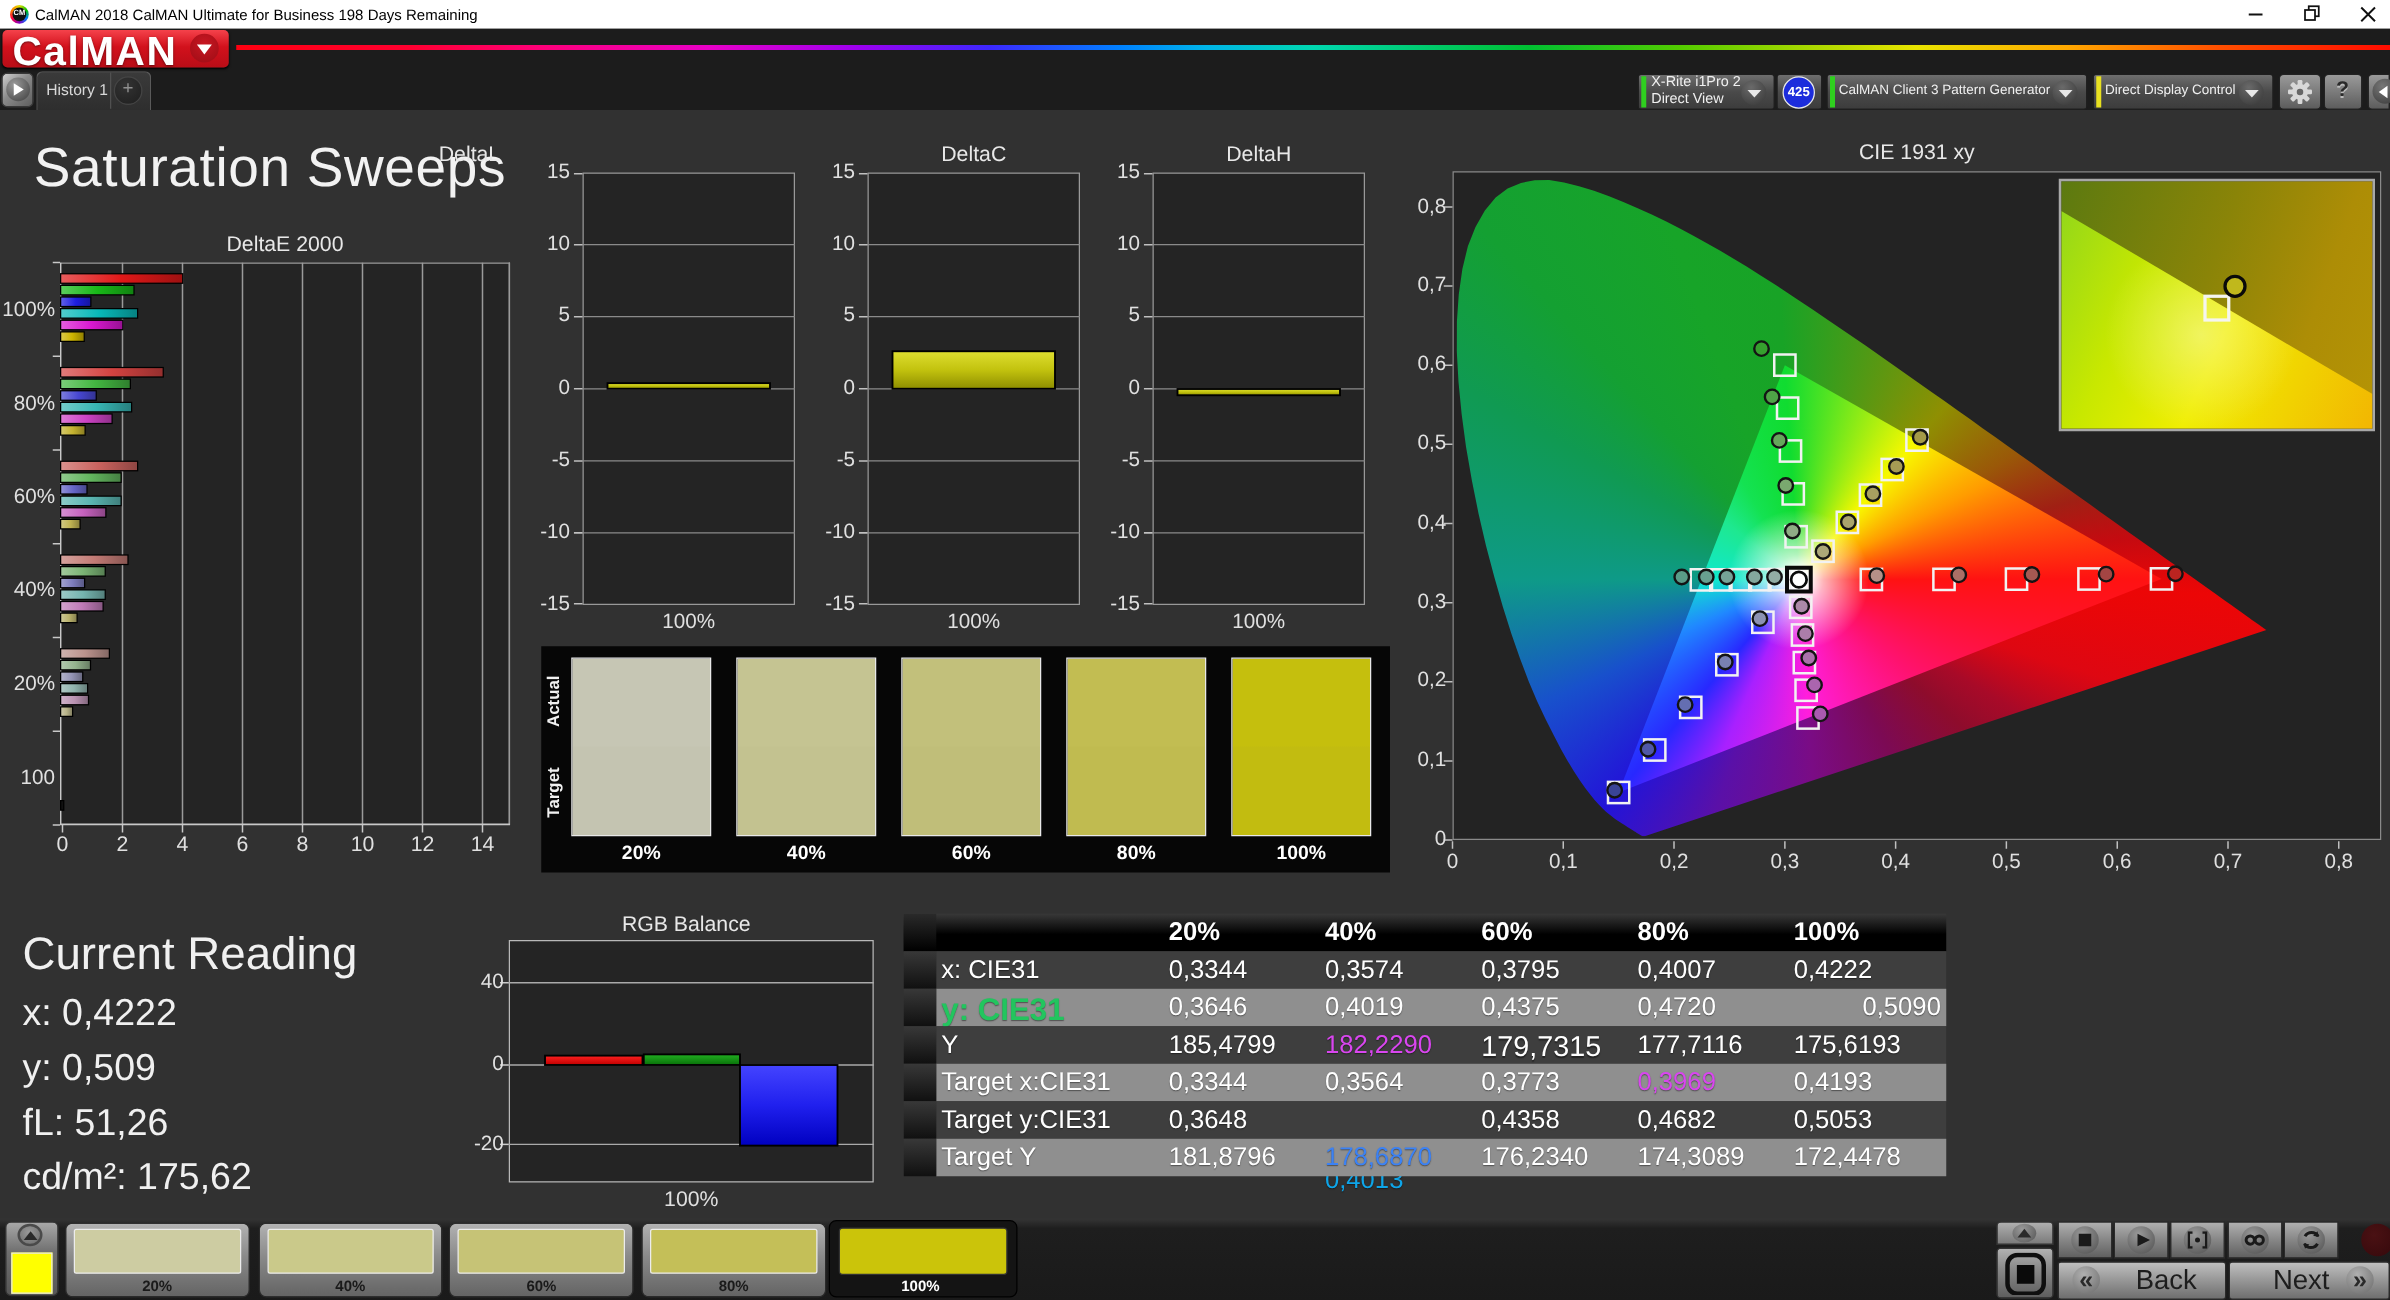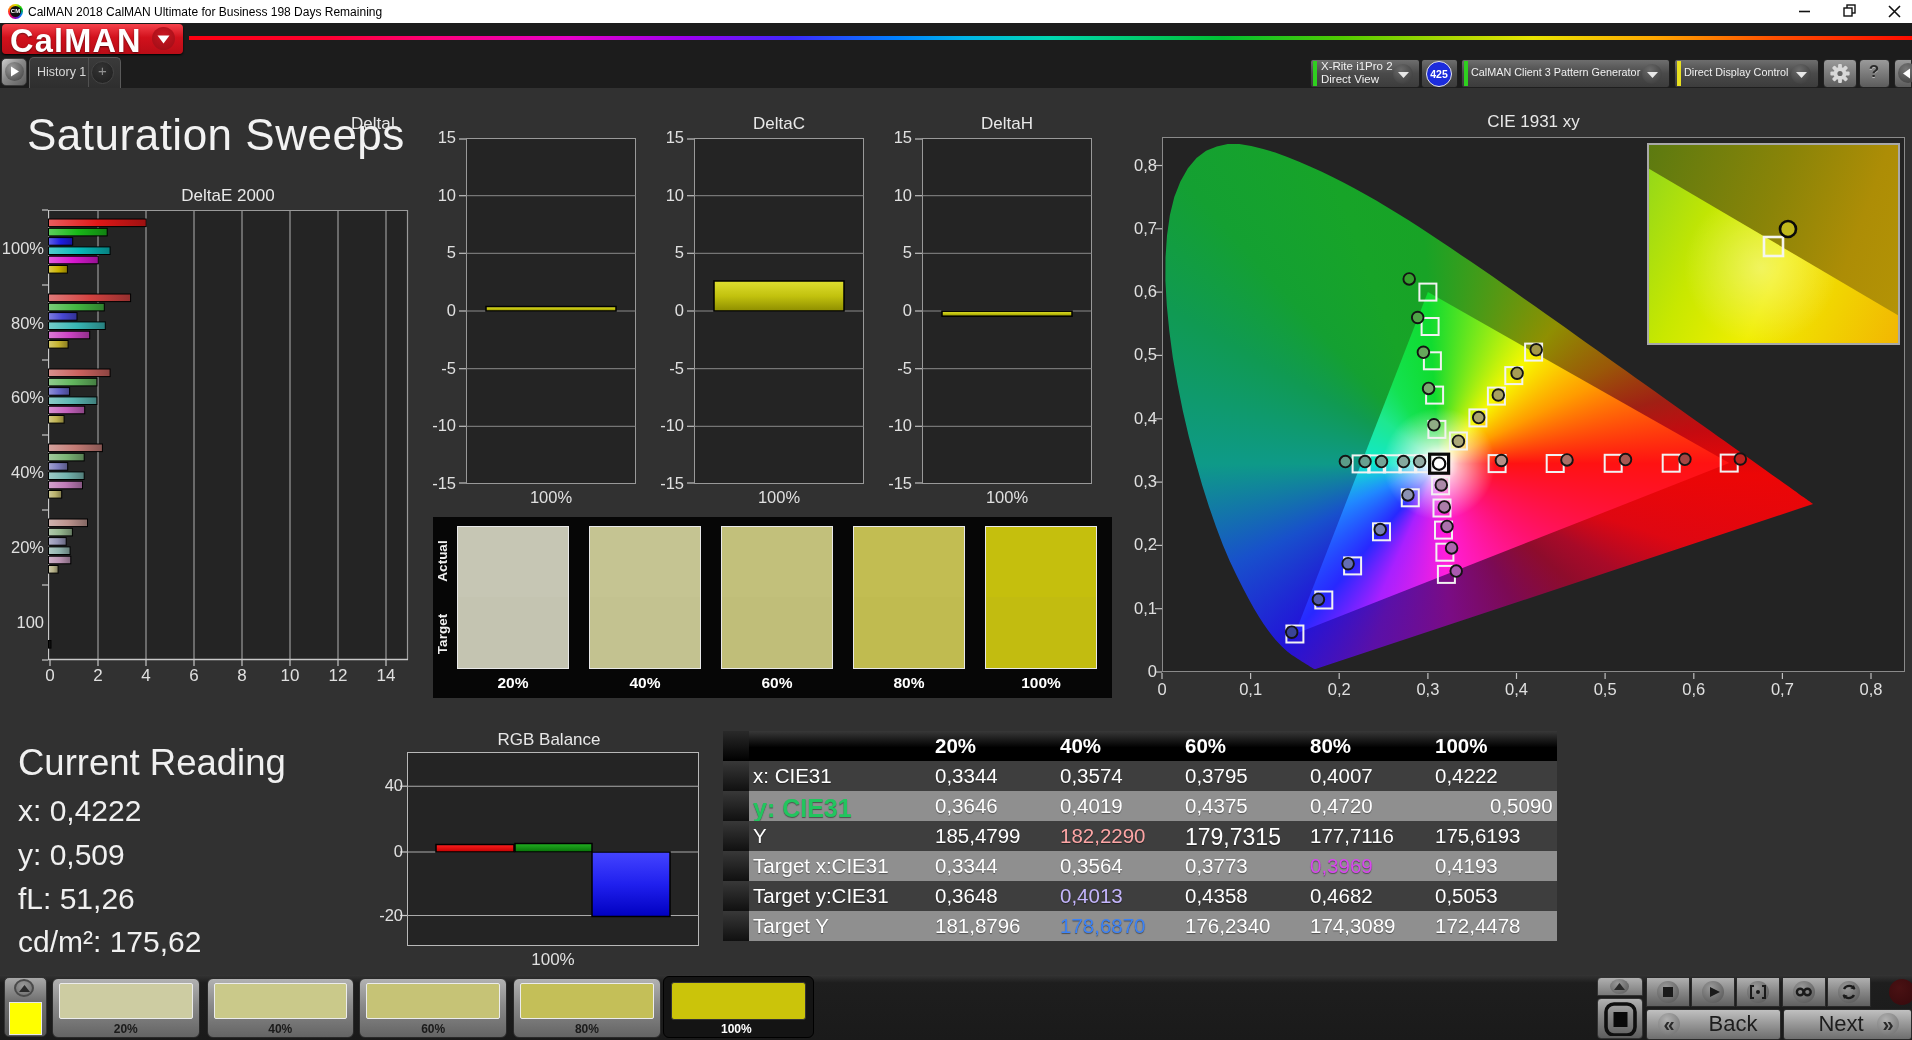--- a/index.html
+++ b/index.html
@@ -593,37 +593,37 @@
 <div class="abs" style="left:753px;top:794px;font-size:25px;color:#22c55e;font-weight:700;white-space:nowrap;text-shadow:0 1px 1px rgba(0,0,0,.45)">y: CIE31</div>
 <div class="abs" style="left:935px;top:794px;font-size:20.5px;color:#fff;font-weight:400;white-space:nowrap;text-shadow:0 1px 1px rgba(0,0,0,.45)">0,3646</div>
 <div class="abs" style="left:1060px;top:794px;font-size:20.5px;color:#fff;font-weight:400;white-space:nowrap;text-shadow:0 1px 1px rgba(0,0,0,.45)">0,4019</div>
 <div class="abs" style="left:1185px;top:794px;font-size:20.5px;color:#fff;font-weight:400;white-space:nowrap;text-shadow:0 1px 1px rgba(0,0,0,.45)">0,4375</div>
 <div class="abs" style="left:1310px;top:794px;font-size:20.5px;color:#fff;font-weight:400;white-space:nowrap;text-shadow:0 1px 1px rgba(0,0,0,.45)">0,4720</div>
 <div class="abs" style="left:1490px;top:794px;font-size:20.5px;color:#fff;font-weight:400;white-space:nowrap;text-shadow:0 1px 1px rgba(0,0,0,.45)">0,5090</div>
 <div class="abs" style="left:749px;top:821px;width:808px;height:30px;background:#3e3e3e"></div>
 <div class="abs" style="left:723px;top:821px;width:26px;height:30px;background:linear-gradient(#383838,#101010)"></div>
 <div class="abs" style="left:753px;top:824px;font-size:20.5px;color:#fff;font-weight:400;white-space:nowrap;text-shadow:0 1px 1px rgba(0,0,0,.45)">Y</div>
 <div class="abs" style="left:935px;top:824px;font-size:20.5px;color:#fff;font-weight:400;white-space:nowrap;text-shadow:0 1px 1px rgba(0,0,0,.45)">185,4799</div>
-<div class="abs" style="left:1060px;top:824px;font-size:20.5px;color:#fca5a5;font-weight:400;white-space:nowrap;text-shadow:0 1px 1px rgba(0,0,0,.45)">182,2290</div>
+<div class="abs" style="left:1060px;top:824px;font-size:20.5px;color:#d946ef;font-weight:400;white-space:nowrap;text-shadow:0 1px 1px rgba(0,0,0,.45)">182,2290</div>
 <div class="abs" style="left:1185px;top:824px;font-size:23px;color:#fff;font-weight:400;white-space:nowrap;text-shadow:0 1px 1px rgba(0,0,0,.45)">179,7315</div>
 <div class="abs" style="left:1310px;top:824px;font-size:20.5px;color:#fff;font-weight:400;white-space:nowrap;text-shadow:0 1px 1px rgba(0,0,0,.45)">177,7116</div>
 <div class="abs" style="left:1435px;top:824px;font-size:20.5px;color:#fff;font-weight:400;white-space:nowrap;text-shadow:0 1px 1px rgba(0,0,0,.45)">175,6193</div>
 <div class="abs" style="left:749px;top:851px;width:808px;height:30px;background:#8f8f8f"></div>
 <div class="abs" style="left:723px;top:851px;width:26px;height:30px;background:linear-gradient(#383838,#101010)"></div>
 <div class="abs" style="left:753px;top:854px;font-size:20.5px;color:#fff;font-weight:400;white-space:nowrap;text-shadow:0 1px 1px rgba(0,0,0,.45)">Target x:CIE31</div>
 <div class="abs" style="left:935px;top:854px;font-size:20.5px;color:#fff;font-weight:400;white-space:nowrap;text-shadow:0 1px 1px rgba(0,0,0,.45)">0,3344</div>
 <div class="abs" style="left:1060px;top:854px;font-size:20.5px;color:#fff;font-weight:400;white-space:nowrap;text-shadow:0 1px 1px rgba(0,0,0,.45)">0,3564</div>
 <div class="abs" style="left:1185px;top:854px;font-size:20.5px;color:#fff;font-weight:400;white-space:nowrap;text-shadow:0 1px 1px rgba(0,0,0,.45)">0,3773</div>
 <div class="abs" style="left:1310px;top:854px;font-size:20.5px;color:#d946ef;font-weight:400;white-space:nowrap;text-shadow:0 1px 1px rgba(0,0,0,.45)">0,3969</div>
 <div class="abs" style="left:1435px;top:854px;font-size:20.5px;color:#fff;font-weight:400;white-space:nowrap;text-shadow:0 1px 1px rgba(0,0,0,.45)">0,4193</div>
 <div class="abs" style="left:749px;top:881px;width:808px;height:30px;background:#3e3e3e"></div>
 <div class="abs" style="left:723px;top:881px;width:26px;height:30px;background:linear-gradient(#383838,#101010)"></div>
 <div class="abs" style="left:753px;top:884px;font-size:20.5px;color:#fff;font-weight:400;white-space:nowrap;text-shadow:0 1px 1px rgba(0,0,0,.45)">Target y:CIE31</div>
 <div class="abs" style="left:935px;top:884px;font-size:20.5px;color:#fff;font-weight:400;white-space:nowrap;text-shadow:0 1px 1px rgba(0,0,0,.45)">0,3648</div>
-<div class="abs" style="left:1060px;top:884px;font-size:20.5px;color:#c4b5fd;font-weight:400;white-space:nowrap;text-shadow:0 1px 1px rgba(0,0,0,.45)">0,4013</div>
+<div class="abs" style="left:1060px;top:932px;font-size:20.5px;color:#0ea5e9;font-weight:400;white-space:nowrap;text-shadow:0 1px 1px rgba(0,0,0,.45)">0,4013</div>
 <div class="abs" style="left:1185px;top:884px;font-size:20.5px;color:#fff;font-weight:400;white-space:nowrap;text-shadow:0 1px 1px rgba(0,0,0,.45)">0,4358</div>
 <div class="abs" style="left:1310px;top:884px;font-size:20.5px;color:#fff;font-weight:400;white-space:nowrap;text-shadow:0 1px 1px rgba(0,0,0,.45)">0,4682</div>
 <div class="abs" style="left:1435px;top:884px;font-size:20.5px;color:#fff;font-weight:400;white-space:nowrap;text-shadow:0 1px 1px rgba(0,0,0,.45)">0,5053</div>
 <div class="abs" style="left:749px;top:911px;width:808px;height:30px;background:#8f8f8f"></div>
 <div class="abs" style="left:723px;top:911px;width:26px;height:30px;background:linear-gradient(#383838,#101010)"></div>
 <div class="abs" style="left:753px;top:914px;font-size:20.5px;color:#fff;font-weight:400;white-space:nowrap;text-shadow:0 1px 1px rgba(0,0,0,.45)">Target Y</div>
 <div class="abs" style="left:935px;top:914px;font-size:20.5px;color:#fff;font-weight:400;white-space:nowrap;text-shadow:0 1px 1px rgba(0,0,0,.45)">181,8796</div>
 <div class="abs" style="left:1060px;top:914px;font-size:20.5px;color:#3b82f6;font-weight:400;white-space:nowrap;text-shadow:0 1px 1px rgba(0,0,0,.45)">178,6870</div>
 <div class="abs" style="left:1185px;top:914px;font-size:20.5px;color:#fff;font-weight:400;white-space:nowrap;text-shadow:0 1px 1px rgba(0,0,0,.45)">176,2340</div>
 <div class="abs" style="left:1310px;top:914px;font-size:20.5px;color:#fff;font-weight:400;white-space:nowrap;text-shadow:0 1px 1px rgba(0,0,0,.45)">174,3089</div>

